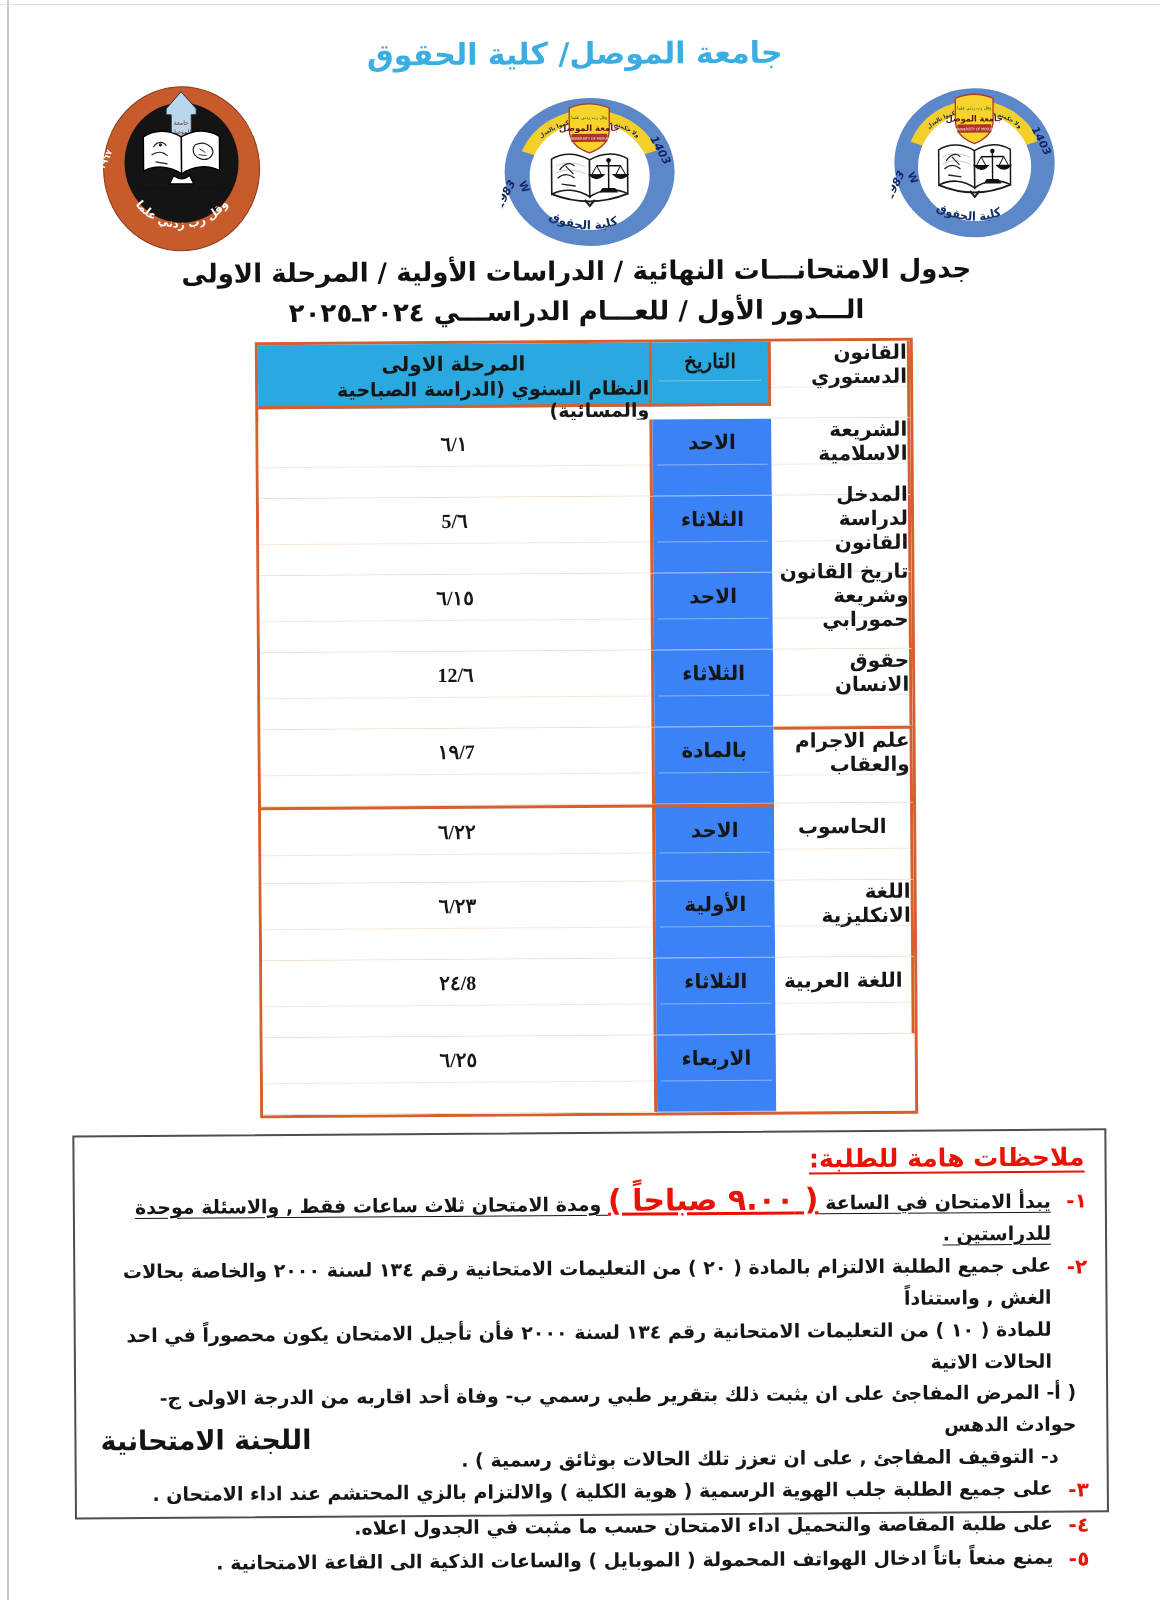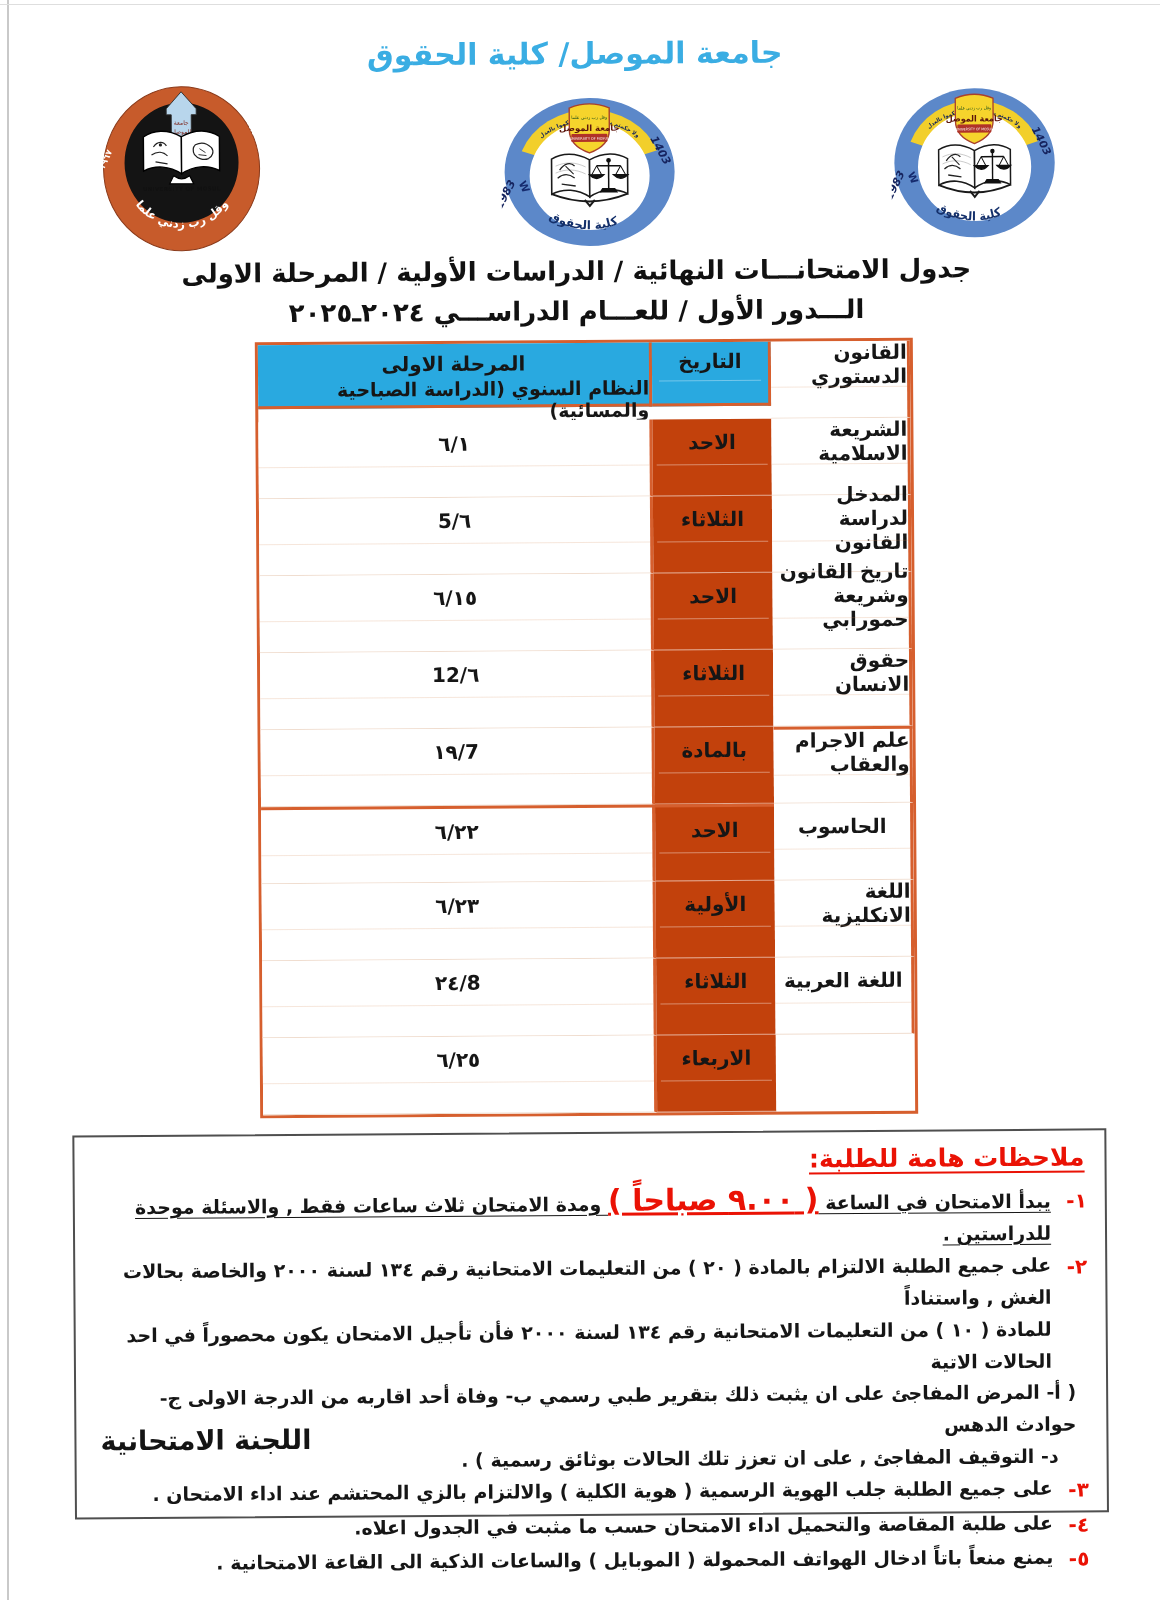--- a/index.html
+++ b/index.html
@@ -33,22 +33,22 @@
 
   
   .exam-table{
     position:absolute;left:258px;top:340px;width:658px;box-sizing:border-box;
     direction:ltr;
     display:grid;grid-template-columns:394px 119px 139px;
     border:3px solid #d65f2e;background:#fff;
   }
   .exam-table .cell{box-sizing:border-box;position:relative;}
   .c-subj{border-right:3px solid #d65f2e;background:#fff;}
-  .c-date{border-right:3px solid #d65f2e;background:#fff;}
-  .c-day{background:#c2410c;}
+  .c-date{border-right:3px solid #d65f2e;background:#fff;font-family:Liberation Serif, serif;}
+  .c-day{background:#3b82f6;}
   .hdr{height:64px;background:#29a9e0;border-bottom:3px solid #d65f2e;}
   .hdr .hlbl{
     height:38px;display:flex;align-items:center;justify-content:center;
     font-size:20px;font-weight:bold;direction:rtl;
   }
   .hdr .hlbl::after, .hdr-underline::after{content:"";}
   .hdr .h1{
     height:32px;display:flex;align-items:flex-end;justify-content:center;
     font-size:20px;font-weight:bold;direction:rtl;padding-bottom:2px;
   }

